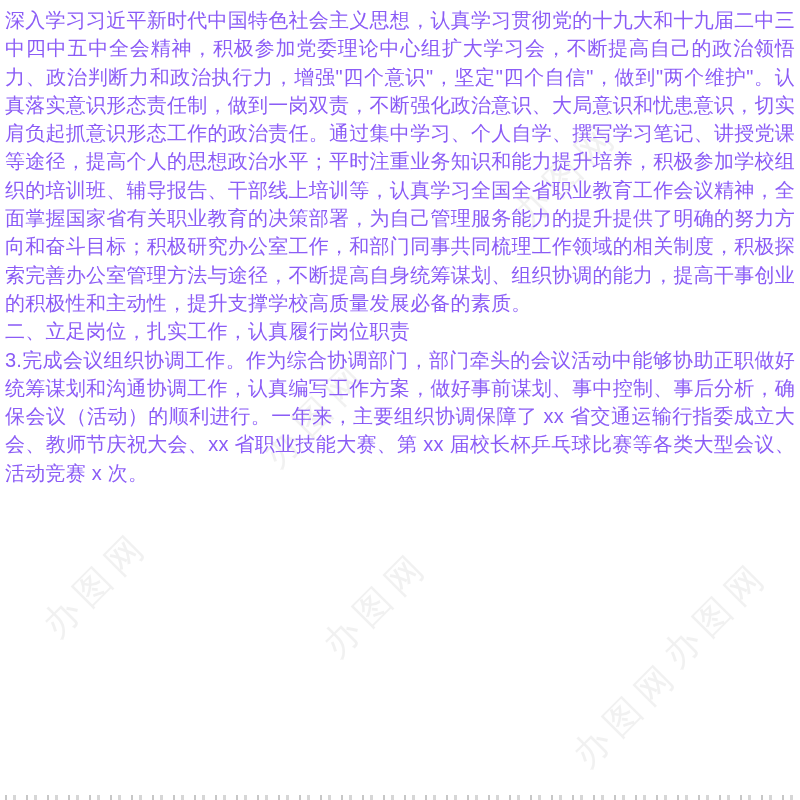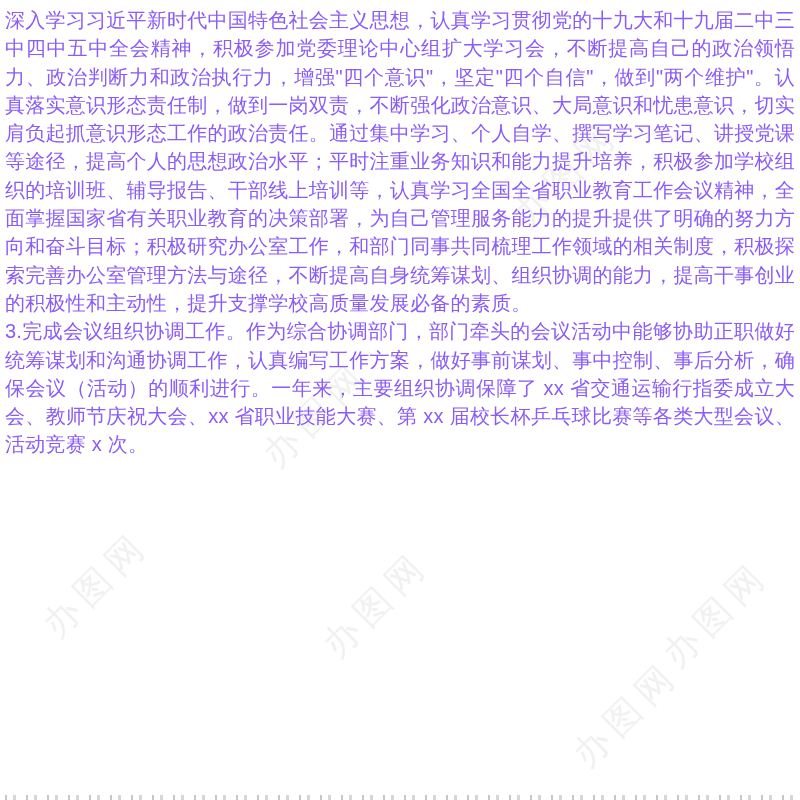--- a/index.html
+++ b/index.html
@@ -79,19 +79,20 @@
   <span class="watermark wm-2">办图网</span>
   <span class="watermark wm-3">办图网</span>
   <span class="watermark wm-4">办图网</span>
   <span class="watermark wm-5">办图网</span>
   <span class="watermark wm-6">办图网</span>
 </div>
 
 <div class="page">
   <p>深入学习习近平新时代中国特色社会主义思想，认真学习贯彻党的十九大和十九届二中三中四中五中全会精神，积极参加党委理论中心组扩大学习会，不断提高自己的政治领悟力、政治判断力和政治执行力，增强"四个意识"，坚定"四个自信"，做到"两个维护"。认真落实意识形态责任制，做到一岗双责，不断强化政治意识、大局意识和忧患意识，切实肩负起抓意识形态工作的政治责任。通过集中学习、个人自学、撰写学习笔记、讲授党课等途径，提高个人的思想政治水平；平时注重业务知识和能力提升培养，积极参加学校组织的培训班、辅导报告、干部线上培训等，认真学习全国全省职业教育工作会议精神，全面掌握国家省有关职业教育的决策部署，为自己管理服务能力的提升提供了明确的努力方向和奋斗目标；积极研究办公室工作，和部门同事共同梳理工作领域的相关制度，积极探索完善办公室管理方法与途径，不断提高自身统筹谋划、组织协调的能力，提高干事创业的积极性和主动性，提升支撑学校高质量发展必备的素质。</p>
 
+  <p>二、立足岗位，扎实工作，认真履行岗位职责</p>
 
 
 
   <p>3.完成会议组织协调工作。作为综合协调部门，部门牵头的会议活动中能够协助正职做好统筹谋划和沟通协调工作，认真编写工作方案，做好事前谋划、事中控制、事后分析，确保会议（活动）的顺利进行。一年来，主要组织协调保障了 xx 省交通运输行指委成立大会、教师节庆祝大会、xx 省职业技能大赛、第 xx 届校长杯乒乓球比赛等各类大型会议、活动竞赛 x 次。</p>
 </div>
 
 <div class="cutoff-strip"></div>
 
 </body></html>

